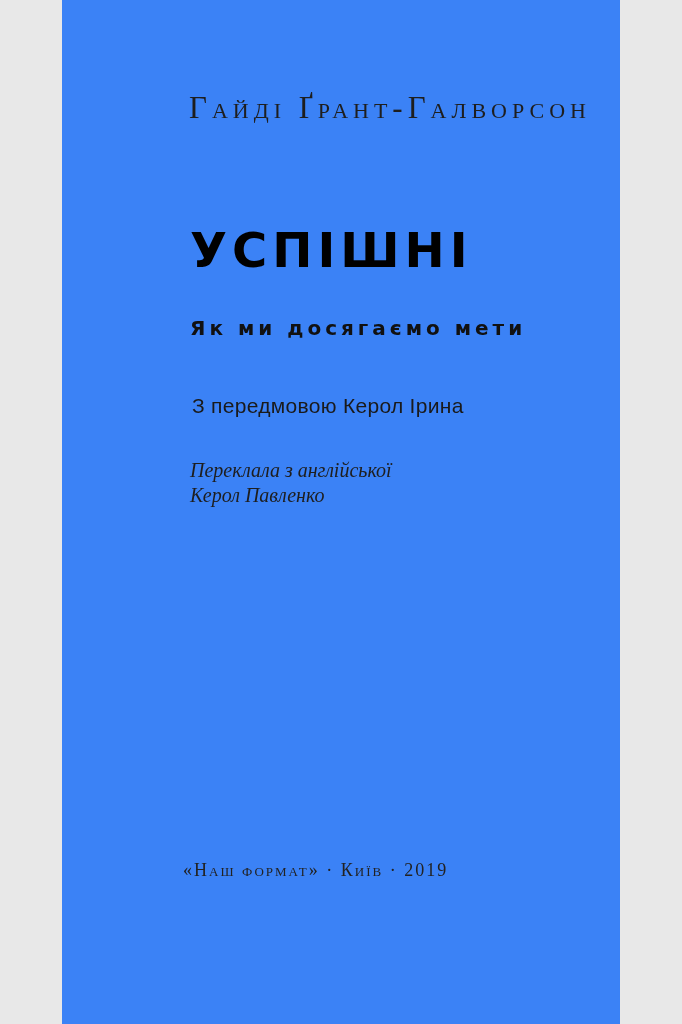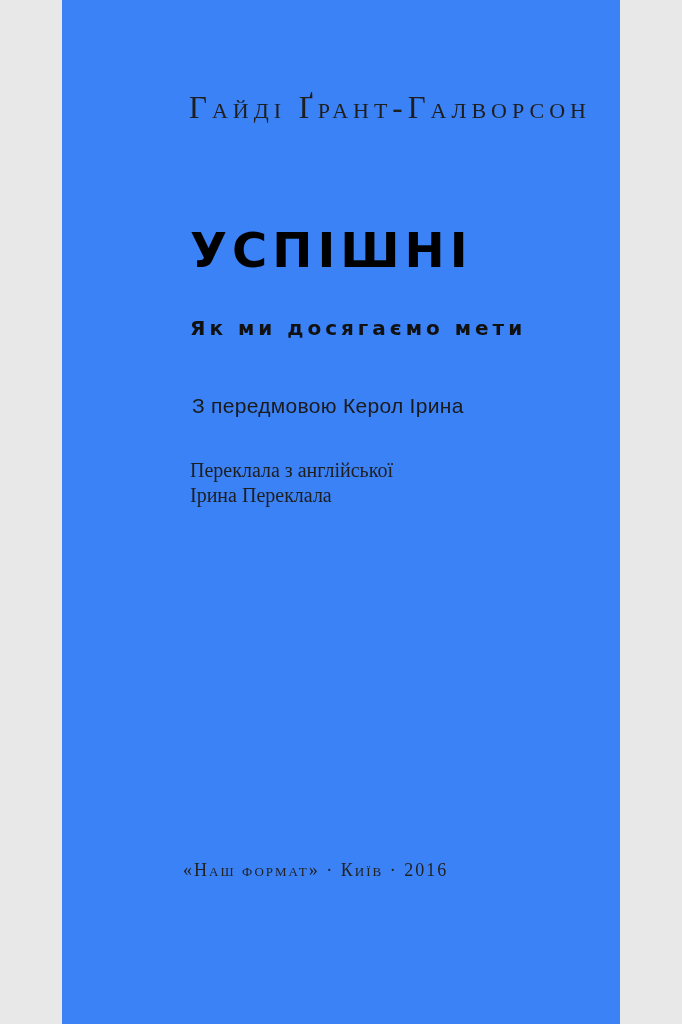--- a/index.html
+++ b/index.html
@@ -56,20 +56,21 @@
     font-weight: normal;
     font-size: 21px;
     letter-spacing: 0.3px;
     color: #1a1a1a;
   }
 
   .translator-credit {
     left: 128px;
     top: 458px;
     font-family: "Liberation Serif", "DejaVu Serif", serif;
+    font-style: italic;
     font-size: 20px;
     line-height: 25px;
     color: #1e1e1e;
   }
 
   .imprint-line {
     left: 121px;
     top: 860px;
     font-family: "Liberation Serif", "DejaVu Serif", serif;
     font-variant: small-caps;
@@ -86,18 +87,18 @@
   <div class="abs author-name">Гайді Ґрант-Галворсон</div>
 
   <div class="abs book-subtitle">Як ми досягаємо мети</div>
 
   <div class="abs book-title">УСПІШНІ</div>
 
   <div class="abs foreword-credit">З передмовою Керол Ірина</div>
 
   <div class="abs translator-credit">
     <div>Переклала з англійської</div>
-    <div>Ірина Переклала</div>
+    <div>Керол Павленко</div>
   </div>
 
-  <div class="abs imprint-line">«Наш формат» · Київ · 2016</div>
+  <div class="abs imprint-line">«Наш формат» · Київ · 2019</div>
 
 </div>
 
 </body></html>

